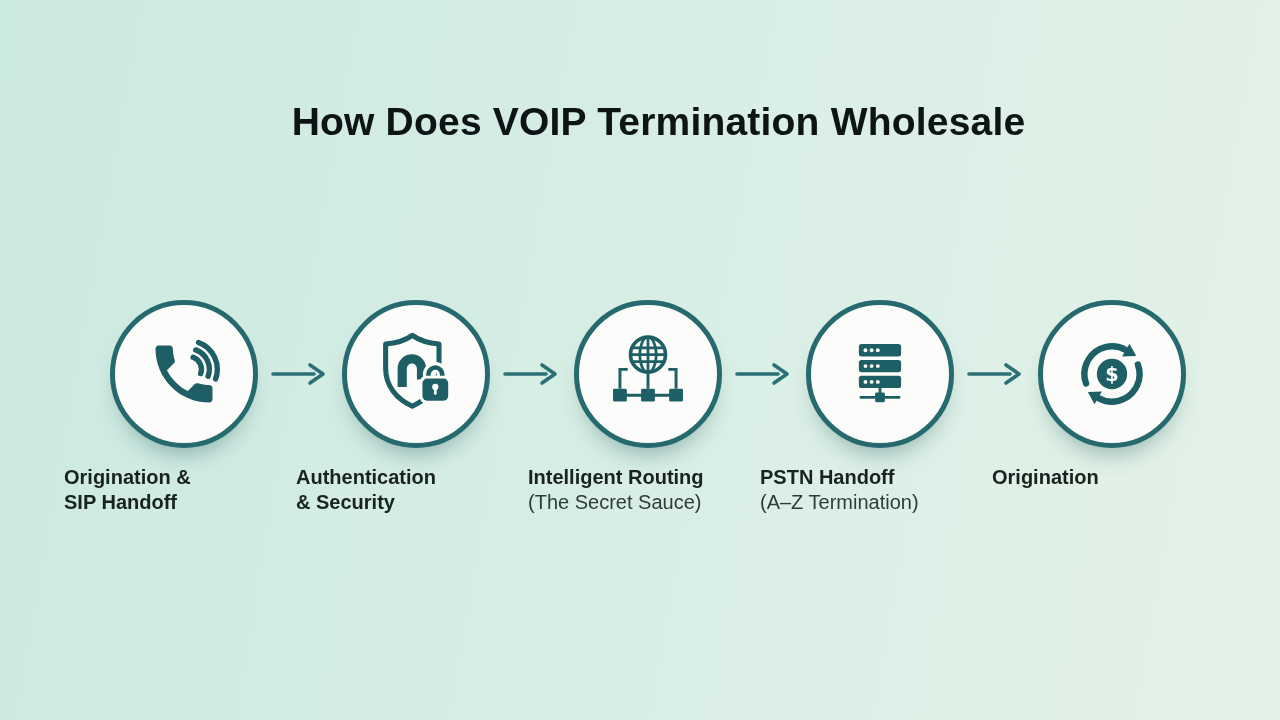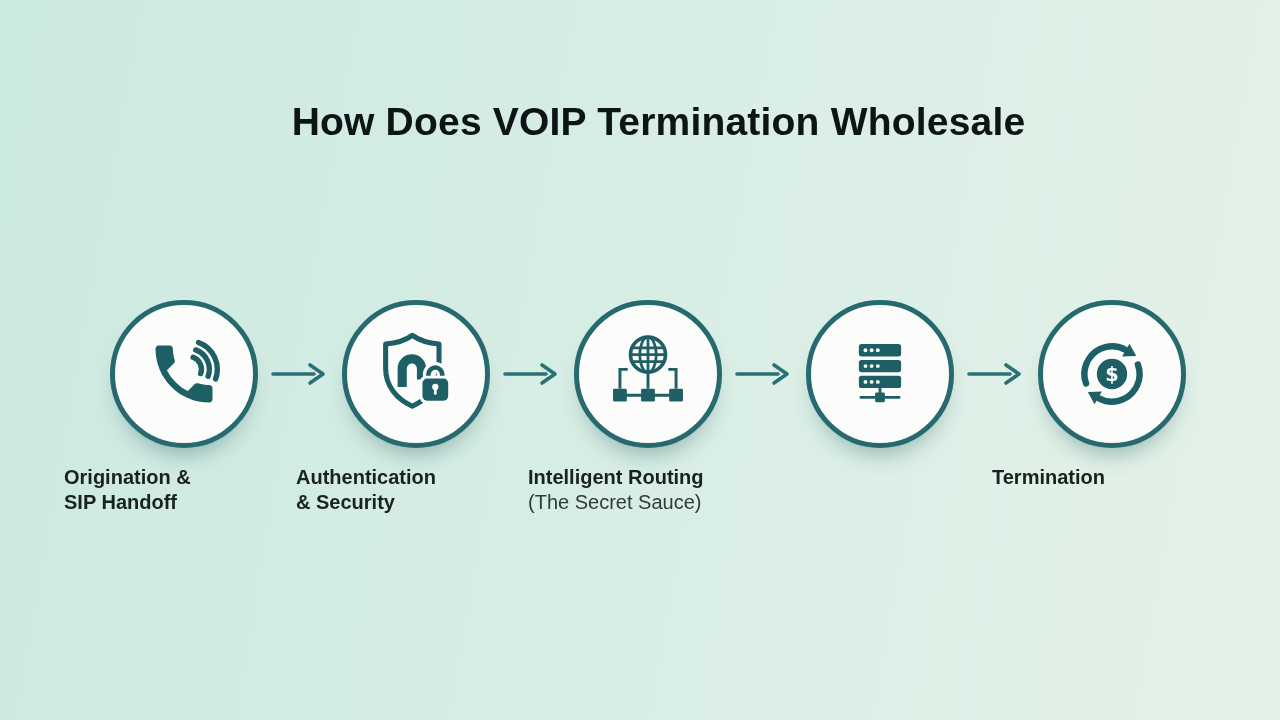--- a/index.html
+++ b/index.html
@@ -143,17 +143,21 @@
     <div>SIP Handoff</div>
   </div>
   <div class="label" style="left:528px">
     <div>Intelligent Routing</div>
     <div class="sub">(The Secret Sauce)</div>
   </div>
   <div class="label" style="left:296px">
     <div>Authentication</div>
     <div>&amp; Security</div>
   </div>
+  <div class="label" style="left:760px">
+    <div>PSTN Handoff</div>
+    <div class="sub">(A–Z Termination)</div>
+  </div>
   <div class="label" style="left:992px">
-    <div>Termination</div>
+    <div>Origination</div>
   </div>
 
 </div>
 
 </body></html>

